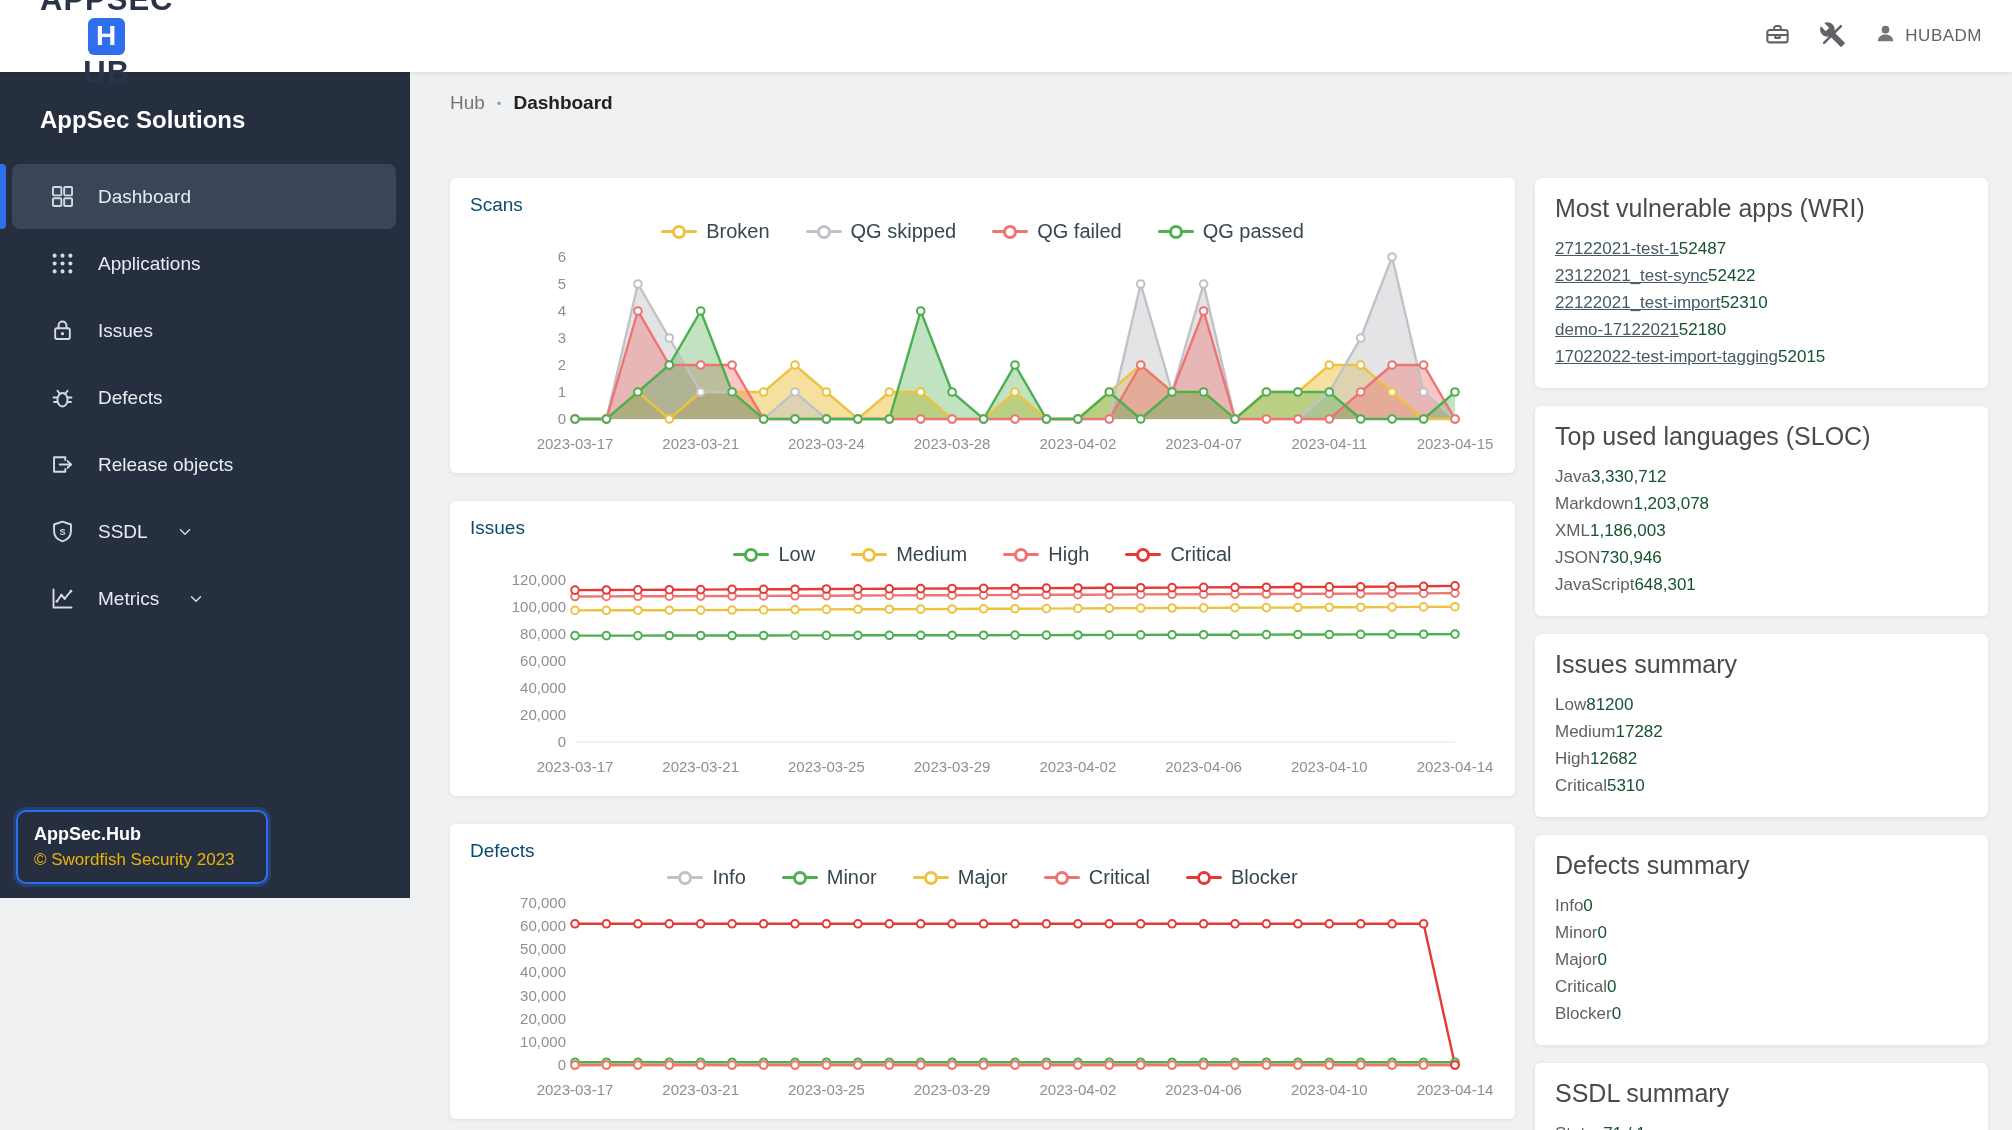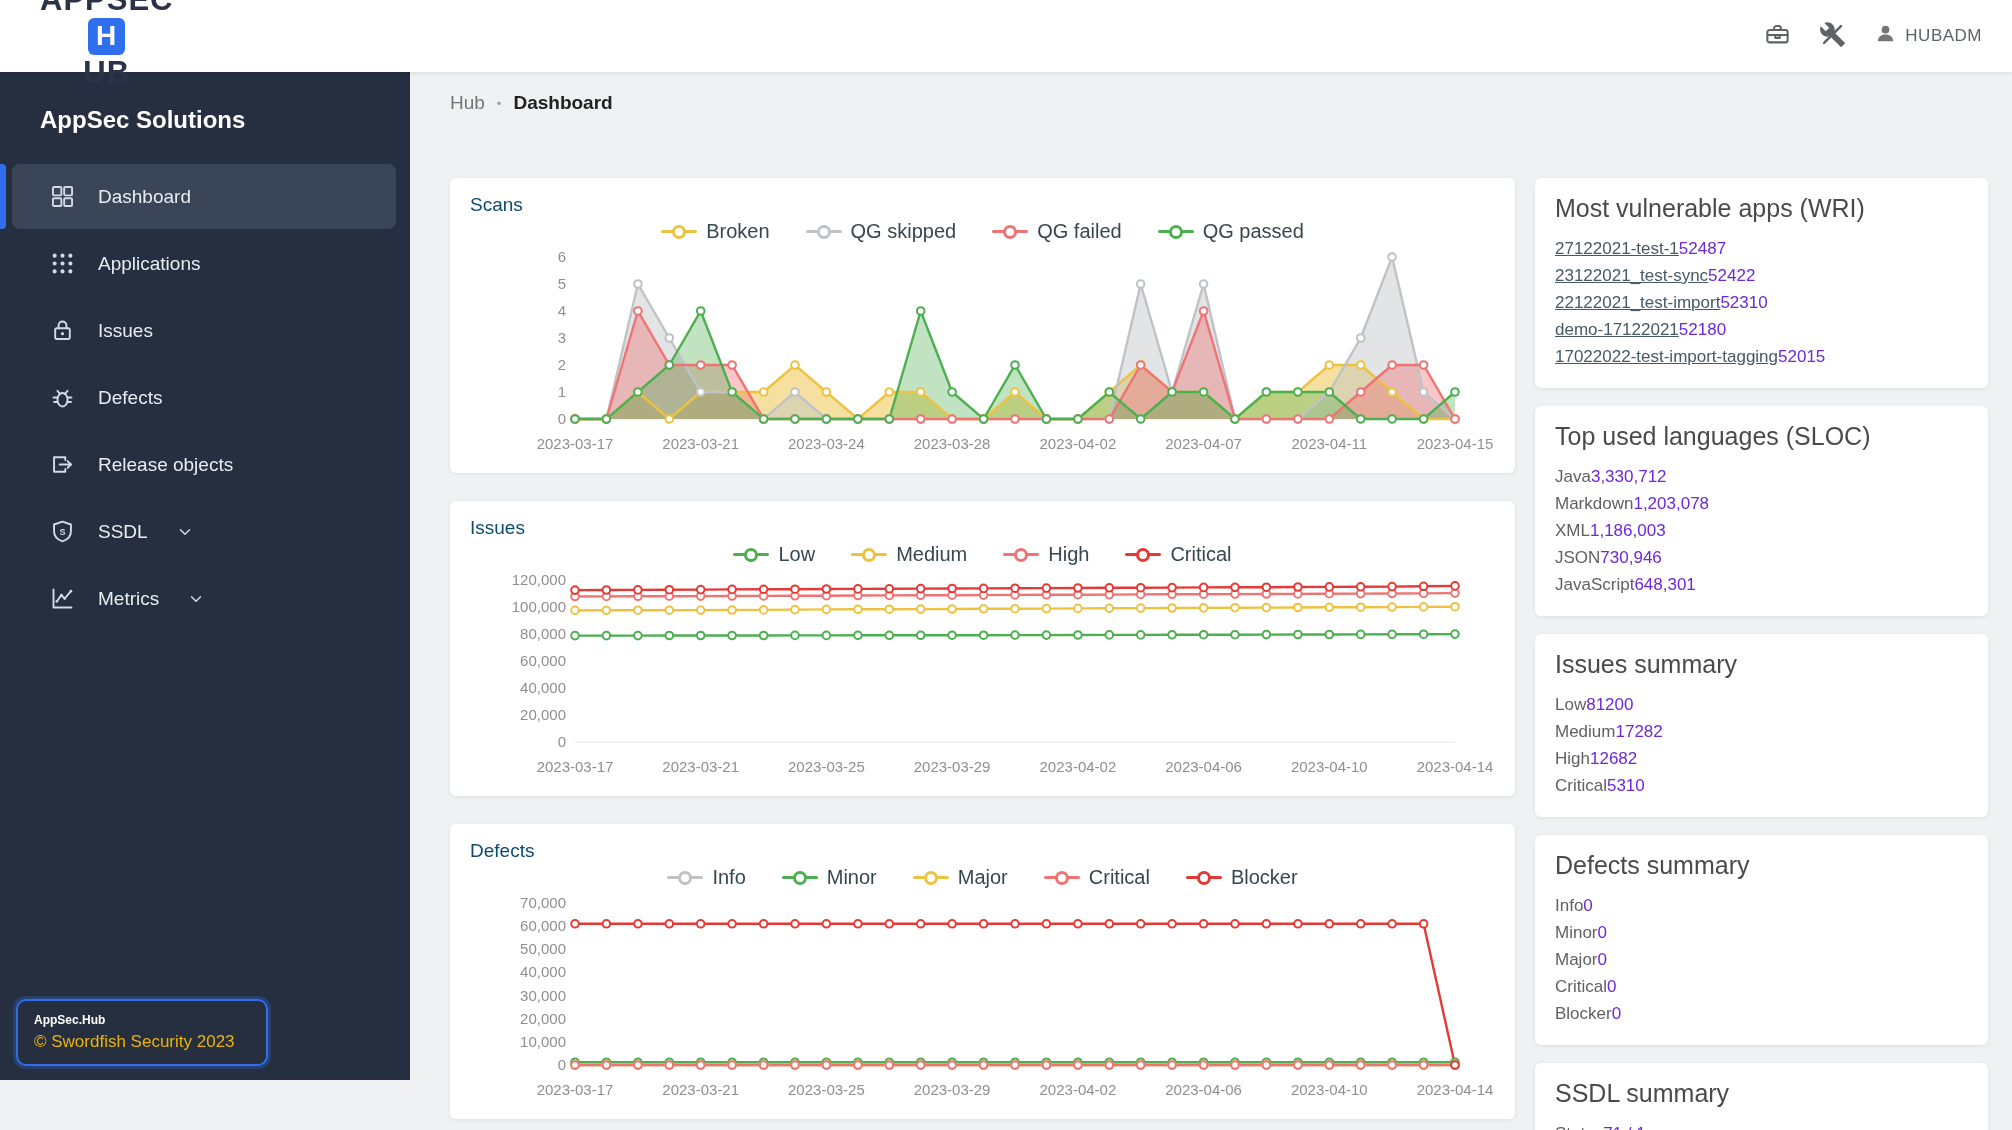--- a/index.html
+++ b/index.html
@@ -13,36 +13,36 @@
   .logo { display:flex; align-items:center; font-size:31px; font-weight:800;
           color:#2b3348; letter-spacing:1px; cursor:pointer;flex-direction:column; }
   .logo-box { background:#2f6fed; color:#fff; border-radius:6px; width:37px; height:37px;
               display:flex; align-items:center; justify-content:center; font-size:28px; margin:0 2px; }
   .topbar-right { display:flex; align-items:center; gap:28px; }
   .icon-btn { background:none; border:none; cursor:pointer; display:flex; align-items:center; }
   .user-chip { display:flex; align-items:center; gap:8px; cursor:pointer;
                color:#5f6368; font-size:17px; letter-spacing:.5px; }
 
   
-  .sidebar { position:absolute; top:72px; left:0; width:410px; height:1008px; background:#262f40; }
+  .sidebar { position:absolute; top:72px; left:0; width:410px; height:826px; background:#262f40; }
   .sidebar-title { color:#fff; font-size:24px; font-weight:700; padding:34px 40px 24px; }
   .menu { padding:6px 0; }
   .menu-item { position:relative; display:flex; align-items:center; height:65px;
                margin:0 14px 2px 12px; padding:0 14px 0 36px; border-radius:8px;
                color:#e8ecf1; font-size:19px; cursor:pointer; }
   .menu-item.active { background:#3a4558; }
   .menu-item.active::before { content:""; position:absolute; left:-12px; top:0; bottom:0;
                width:6px; background:#2f6fed; border-radius:0 4px 4px 0; }
   .mi-icon { width:28px; height:28px; margin-right:22px; display:flex; align-items:center; justify-content:center; }
   .mi-icon svg { width:27px; height:27px; }
   .mi-caret { margin-left:28px; display:flex; align-items:center; }
   .sidebar-footer { position:absolute; left:16px; bottom:14px; width:252px;
                     border:2px solid #2f6fed; border-radius:10px; padding:12px 16px;
                     box-shadow:0 0 0 3px rgba(47,111,237,.28); cursor:pointer; }
-  .fb-title { color:#ffffff; font-size:12px; font-weight:700; }
+  .fb-title { color:#ffffff; font-size:18px; font-weight:700; }
   .fb-copy  { color:#eab308; font-size:17px; margin-top:5px; }
 
   
   .main { position:absolute; left:410px; top:72px; width:1602px; height:1058px; overflow:hidden; }
   .breadcrumb { padding:20px 40px 0; display:flex; align-items:center; gap:12px; font-size:19px; }
   .bc-hub { color:#757575; cursor:pointer; }
   .bc-sep { color:#90a4ae; font-size:13px; }
   .bc-current { color:#212121; font-weight:700; }
 
   .content { display:flex; align-items:flex-start; gap:20px; padding:64px 24px 0 40px; }
@@ -60,21 +60,21 @@
   .chart text { font-family:"Liberation Sans", sans-serif; }
   .tick { font-size:15px; fill:#8f8f8f; }
 
   
   .right-col { width:453px; display:flex; flex-direction:column; gap:18px; }
   .panel { background:#fff; border-radius:6px; box-shadow:0 1px 4px rgba(0,0,0,.08); padding:16px 20px 18px; }
   .panel h3 { font-size:25px; font-weight:400; color:#4a4a4a; margin:0 0 12px; }
   .prow { display:flex; justify-content:flex-start; align-items:baseline;
           font-size:17px; color:#616161; line-height:27px; }
   .plabel.link { color:#455a64; text-decoration:underline; cursor:pointer; }
-  .pvalue { color:#6d28d9; }
+  .pvalue { color:#14532d; }
 </style>
 </head>
 <body>
 
 <header class="topbar">
   <div class="logo">
     <span>APPSEC</span>
     <span class="logo-box">
         <span>H</span>
       </span>

